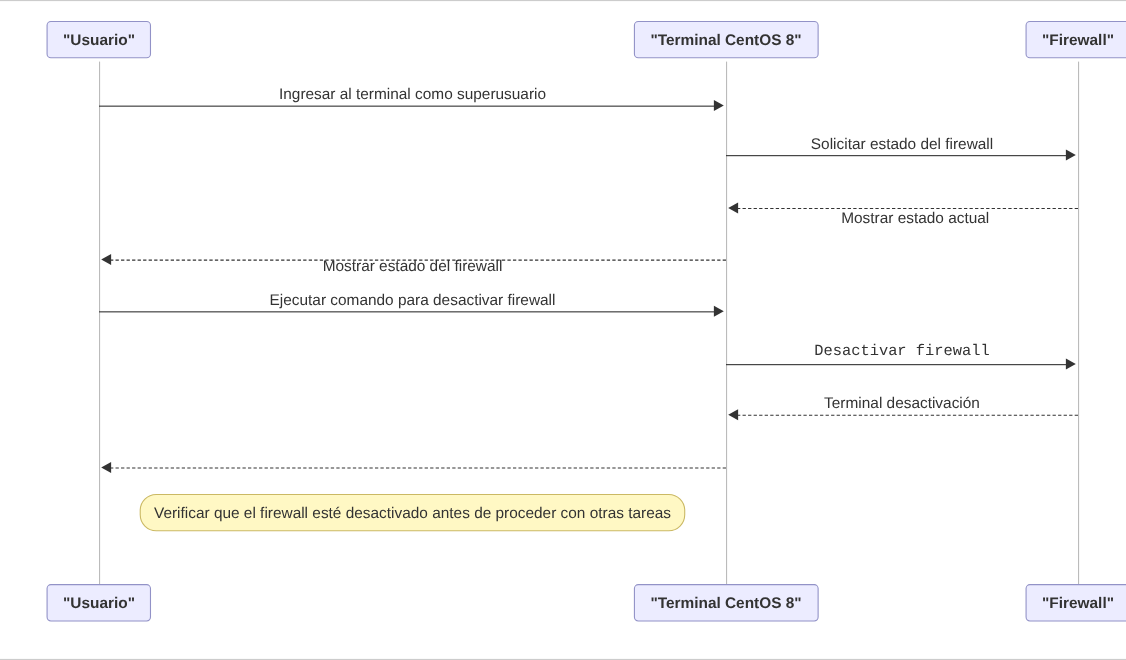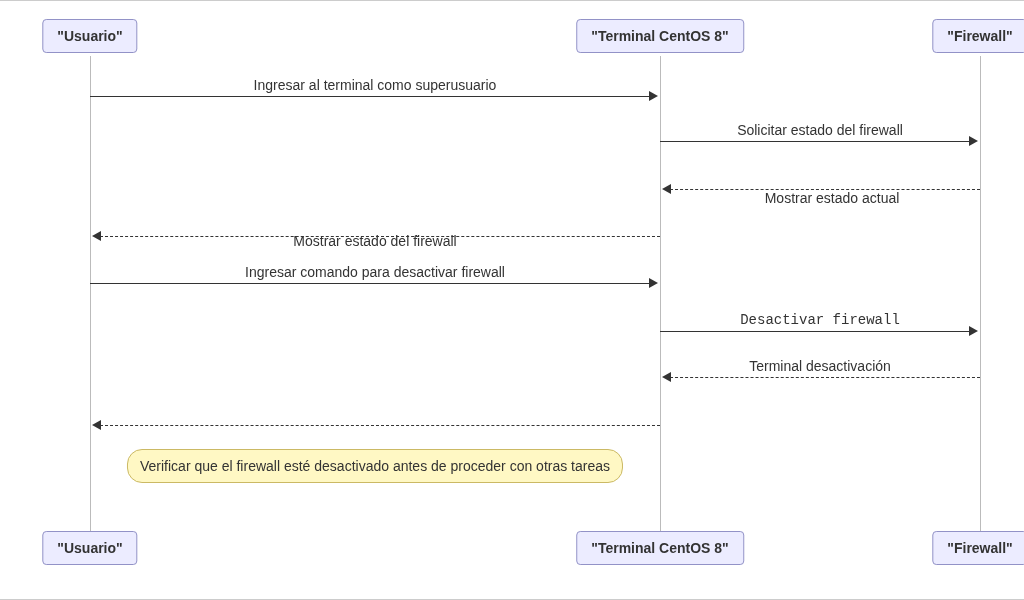--- a/index.html
+++ b/index.html
@@ -96,21 +96,21 @@
   <div class="arrow-head-right" style="left:970px; top:140px;"></div>
 
   <div class="msg-label" style="left:832px; top:169px;margin-top:20px;">Mostrar estado actual</div>
   <div class="arrow-line dashed" style="left:670px; top:188px; width:310px;"></div>
   <div class="arrow-head-left" style="left:670px; top:188px;"></div>
 
   <div class="msg-label" style="left:375px; top:232px;">Mostrar estado del firewall</div>
   <div class="arrow-line dashed" style="left:100px; top:235px; width:560px;"></div>
   <div class="arrow-head-left" style="left:100px; top:235px;"></div>
 
-  <div class="msg-label" style="left:375px; top:263px;">Ingresar comando para desactivar firewall</div>
+  <div class="msg-label" style="left:375px; top:263px;">Ejecutar comando para desactivar firewall</div>
   <div class="arrow-line solid" style="left:90px; top:282px; width:560px;"></div>
   <div class="arrow-head-right" style="left:650px; top:282px;"></div>
 
   <div class="msg-label" style="left:820px; top:311px;font-family:Liberation Mono, monospace;">Desactivar firewall</div>
   <div class="arrow-line solid" style="left:660px; top:330px; width:310px;"></div>
   <div class="arrow-head-right" style="left:970px; top:330px;"></div>
 
   <div class="msg-label" style="left:820px; top:357px;">Terminal desactivación</div>
   <div class="arrow-line dashed" style="left:670px; top:376px; width:310px;"></div>
   <div class="arrow-head-left" style="left:670px; top:376px;"></div>

